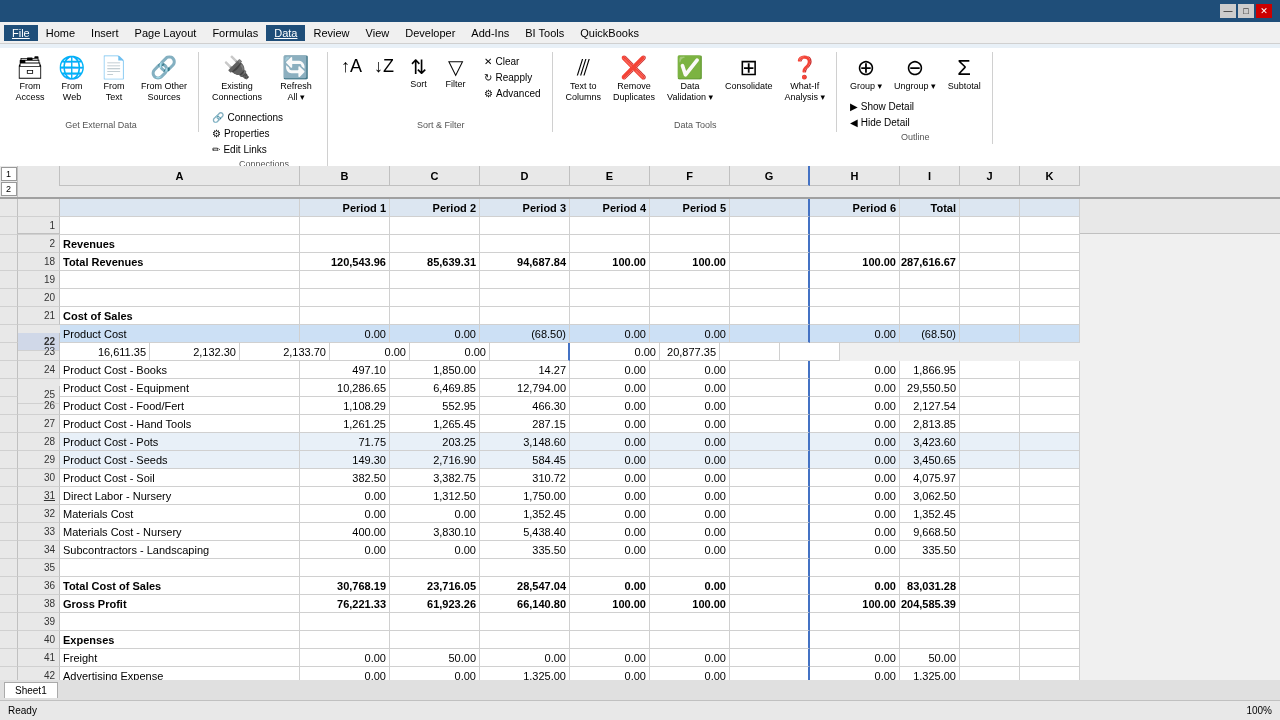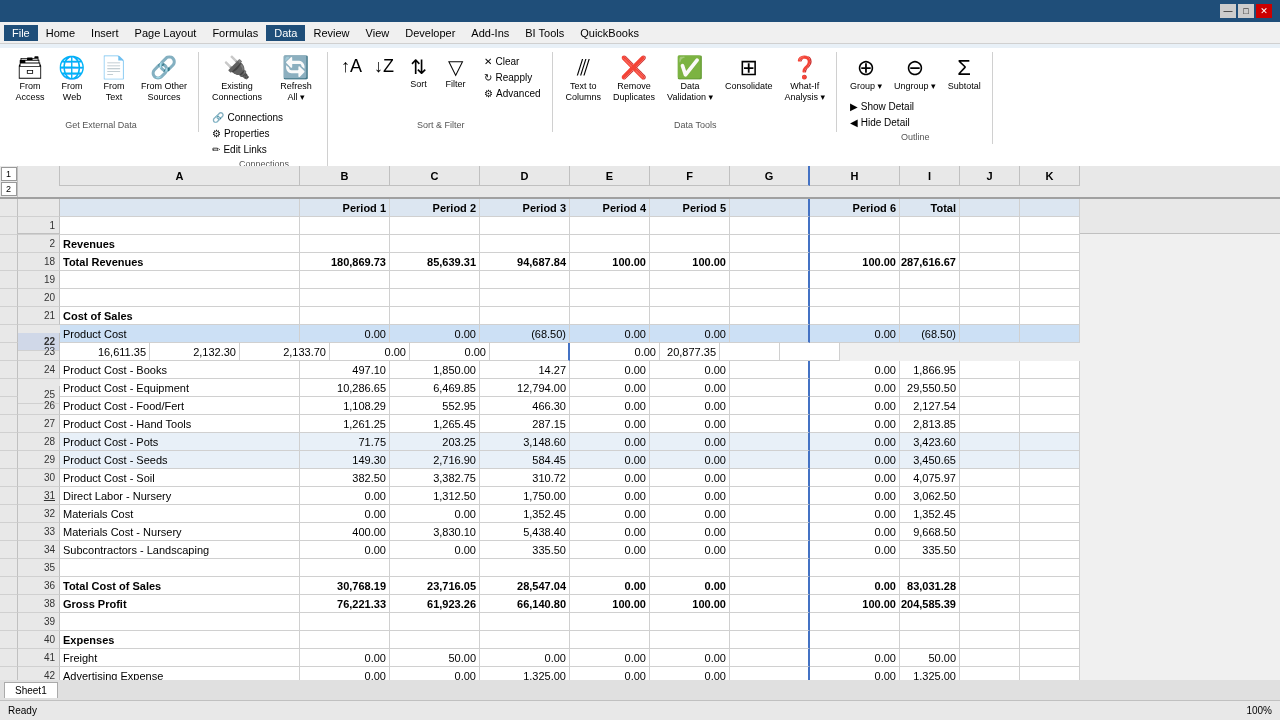--- a/index.html
+++ b/index.html
@@ -27,21 +27,21 @@
       display: flex;
       align-items: center;
       padding: 0 4px;
       border-bottom: 1px solid #d0d0d0;
     }
     .menu-item {
       padding: 2px 8px;
       cursor: pointer;
       font-size: 11px;
     }
-    .menu-item.active { background: #1f4e79; color: white; }
+    .menu-item.active { background: #1f4e79; color: white; text-decoration: underline; }
 
     
     .ribbon {
       background: #e8f0f7;
       border-bottom: 2px solid #1f4e79;
       padding: 4px 0 0 0;
     }
     .ribbon-content {
       background: white;
       padding: 4px;
@@ -489,21 +489,21 @@
           <div class="cell col-g right bold" style="border-right: 2px solid rgb(68, 114, 196);"></div>
           <div class="cell col-h right bold"></div>
           <div class="cell col-i right bold"></div>
           <div class="cell col-j right bold"></div>
           <div class="cell col-k right bold"></div>
         </div>
         <div class="grid-row">
           <div style="width: 18px; min-width: 18px; background: rgb(232, 232, 232); border-right: 1px solid rgb(192, 192, 192); border-bottom: 1px solid rgb(208, 208, 208);"></div>
           <div class="row-num" style="min-width: 42px; width: 42px;">18</div>
           <div class="cell col-a bold">Total Revenues</div>
-          <div class="cell col-b right bold">180,869.73</div>
+          <div class="cell col-b right bold">120,543.96</div>
           <div class="cell col-c right bold">85,639.31</div>
           <div class="cell col-d right bold">94,687.84</div>
           <div class="cell col-e right bold">100.00</div>
           <div class="cell col-f right bold">100.00</div>
           <div class="cell col-g right bold" style="border-right: 2px solid rgb(68, 114, 196);"></div>
           <div class="cell col-h right bold">100.00</div>
           <div class="cell col-i right bold">287,616.67</div>
           <div class="cell col-j right bold"></div>
           <div class="cell col-k right bold"></div>
         </div>

